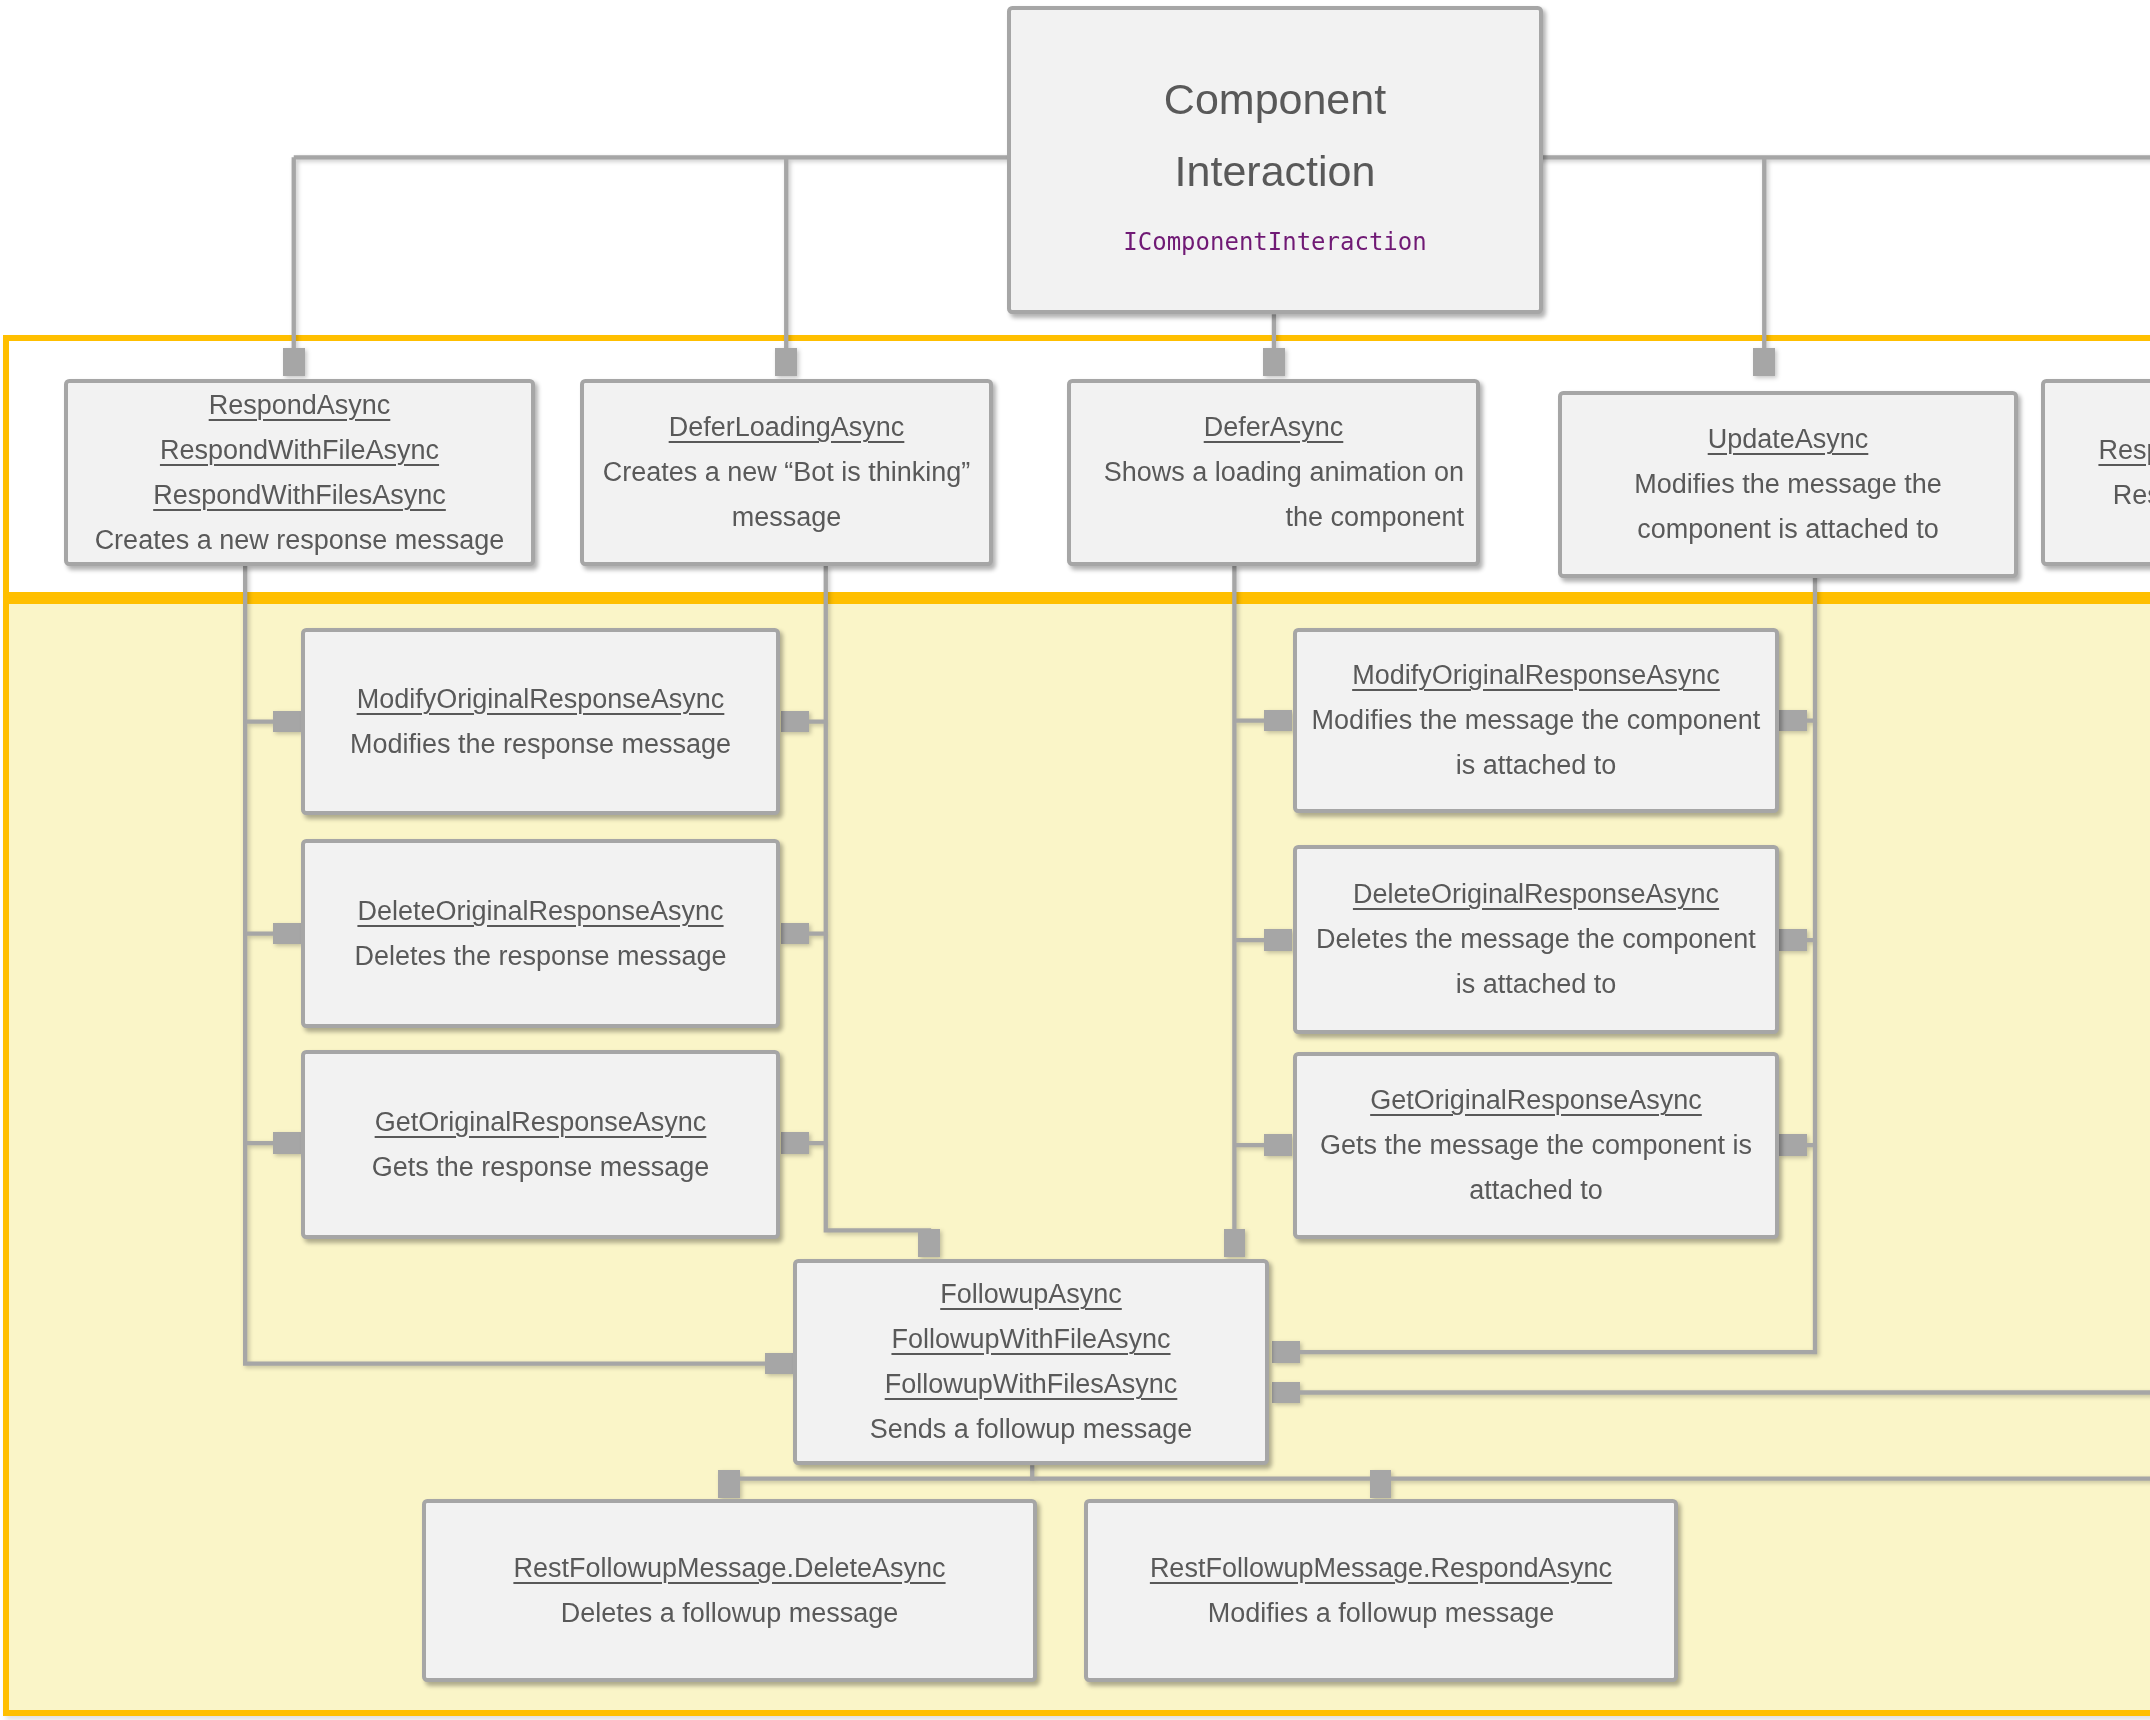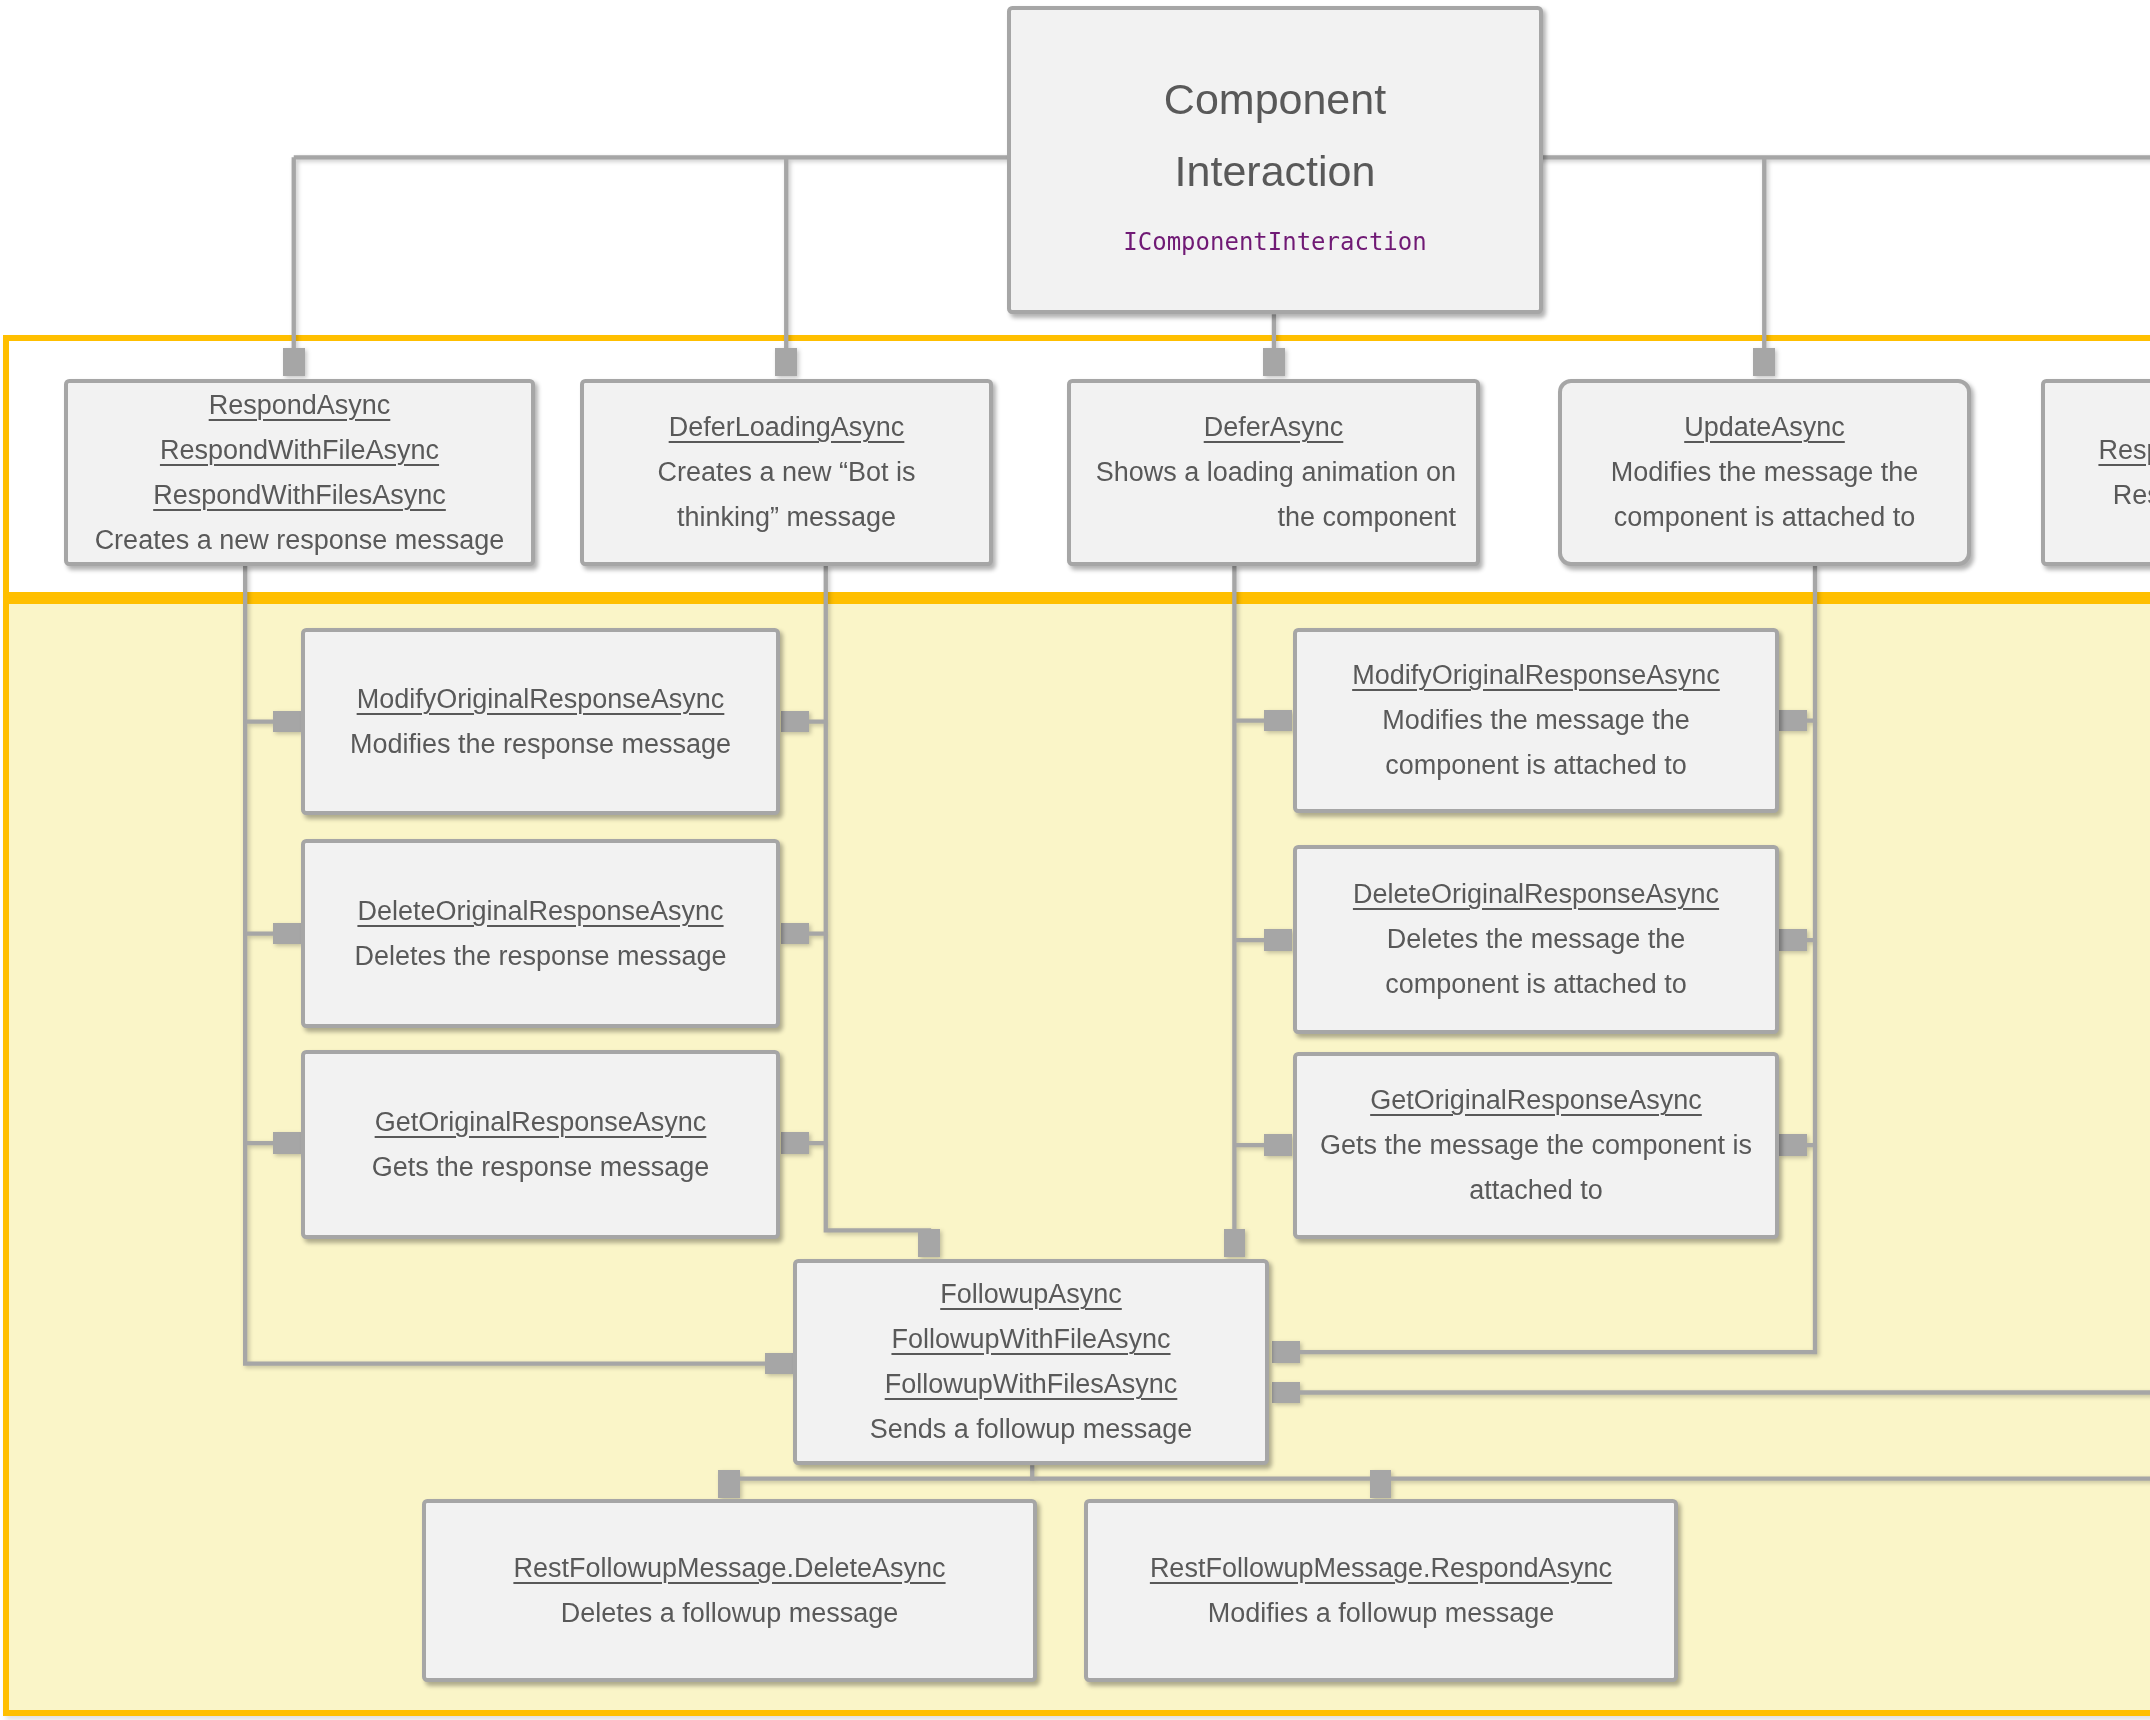--- a/index.html
+++ b/index.html
@@ -15,32 +15,32 @@
   
   #wires{position:absolute;left:0;top:0;z-index:2;
          filter:drop-shadow(2.2px 2.6px 2.2px rgba(0,0,0,.22));}
   #wires path{stroke:#A6A6A6;stroke-width:10;fill:none;}
 
   
   .gbox{position:absolute;background:#F2F2F2;border:4.3px solid #A6A6A6;border-radius:5.2px;
         box-shadow:3px 3.4px 4.7px rgba(0,0,0,.30);
         display:flex;flex-direction:column;align-items:center;justify-content:center;
         text-align:center;color:#595959;font-size:27px;line-height:45px;
-        padding:0 20px;box-sizing:border-box;z-index:3;}
+        padding:0 12px;box-sizing:border-box;z-index:3;}
   .m{text-decoration:underline;text-decoration-thickness:2.2px;text-underline-offset:5.2px;}
 
   #root-box{left:1007px;top:6px;width:536px;height:308px;font-size:43px;line-height:72px;}
   #root-box .iface{font-family:"DejaVu Sans Mono",monospace;font-size:24px;line-height:30px;
                    color:#701a75;margin-top:20.6px;}
 
   
   #box-respond       {left:64px; top:379px;width:471px;height:187px;}
   #box-deferloading  {left:580px;top:379px;width:413px; height:187px;text-align:center;}
   #box-defer         {left:1067px;top:379px;width:413px; height:187px;text-align:right;}
-  #box-update        {left:1558px;top:379px;width:413px; height:187px;border-radius:13px;}
+  #box-update        {left:1558px;top:391px;width:460px; height:187px;}
   #box-modal         {left:2041px;top:379px;width:424px; height:187px;}
 
   
   #box-l-modify {left:301px;top:628px;width:479px;height:187px;}
   #box-l-delete {left:301px;top:839px;width:479px;height:189px;}
   #box-l-get    {left:301px;top:1050px;width:479px;height:189px;}
 
   
   #box-m-modify {left:1293px;top:628px;width:486px;height:185px;}
   #box-m-delete {left:1293px;top:845px;width:486px;height:189px;}

